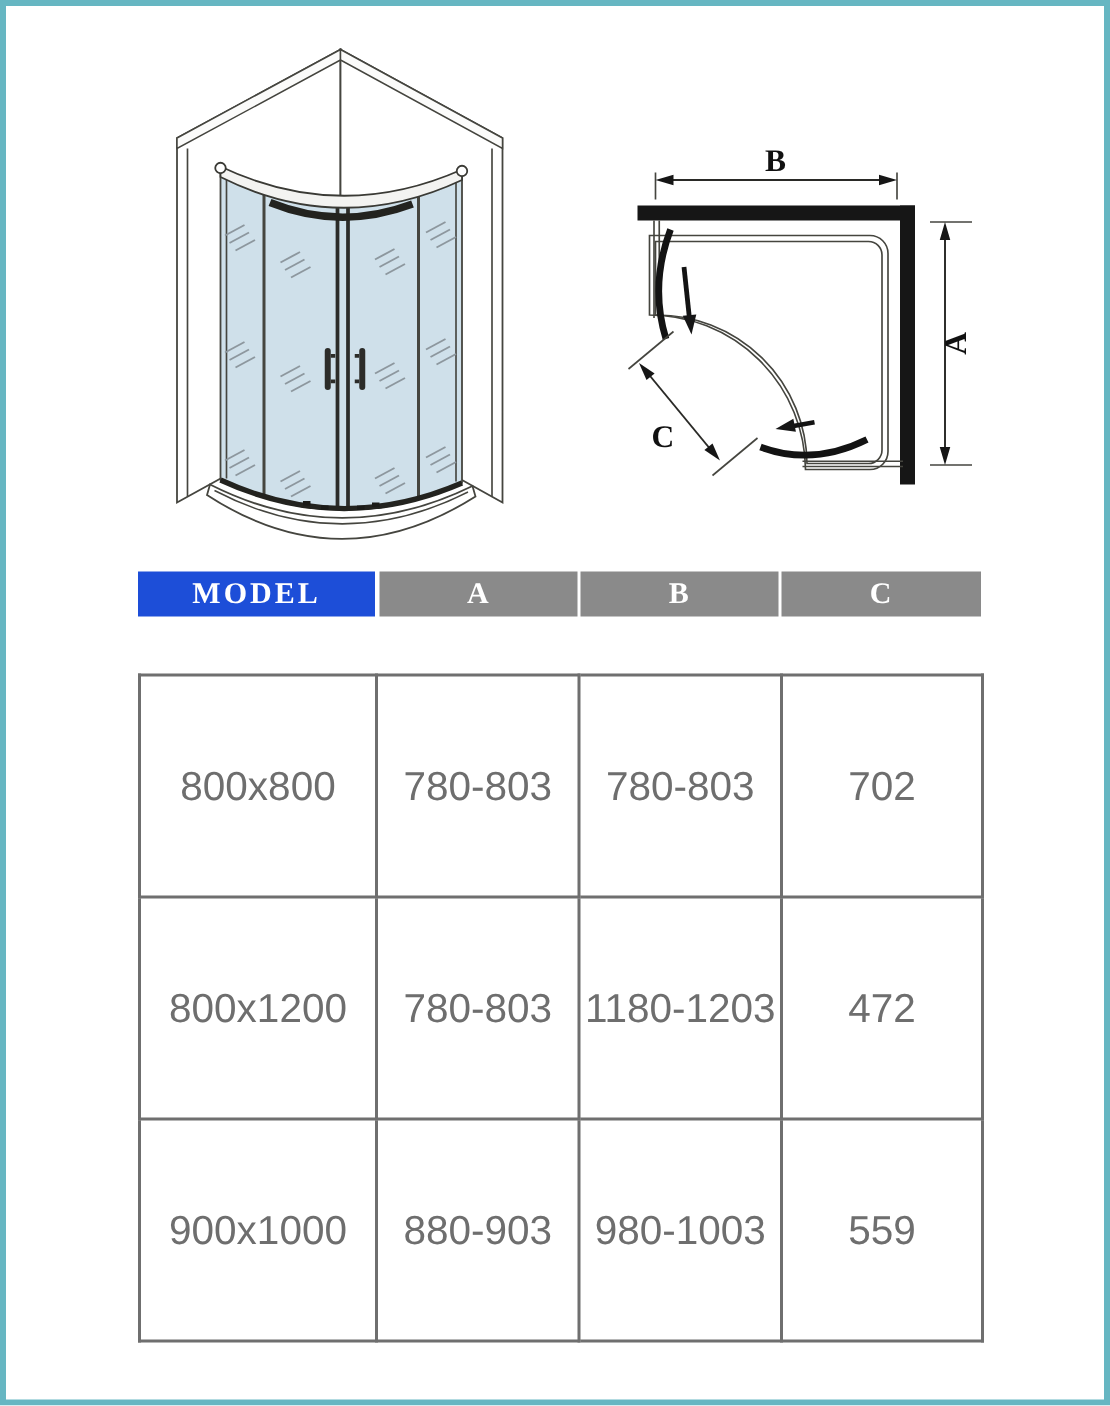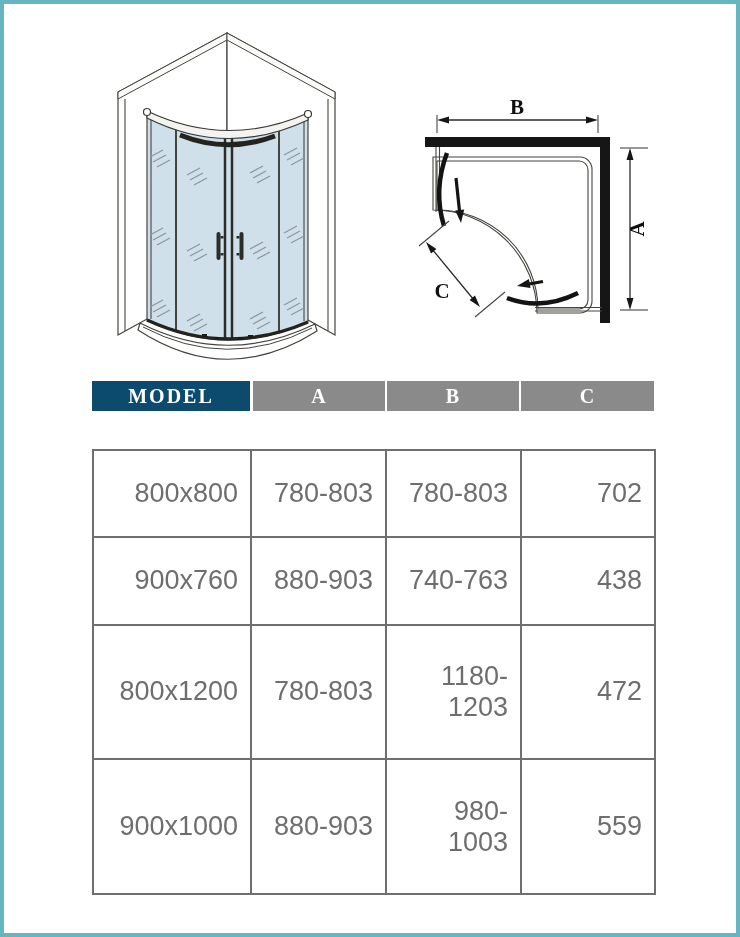--- a/index.html
+++ b/index.html
@@ -33,29 +33,29 @@
   .dim{stroke:#2a2a27;stroke-width:1.3;fill:none;}
   .ah{fill:#161616;}
   .door{stroke:#131313;stroke-width:4.5;fill:none;}
   .darrow{stroke:#131313;stroke-width:3.2;}
   .dimlabel{font:bold 21px "Liberation Serif",serif;fill:#111;}
 
   
   .hdr{position:absolute;left:88px;top:377px;width:562px;height:30px;display:flex;}
   .hcell{background:#8a8a8a;color:#fff;font:bold 20px "Liberation Serif",serif;
          letter-spacing:1px;display:flex;align-items:center;justify-content:center;}
-  .hcell.model{width:158px;background:#0c4a6e;margin-right:3px;letter-spacing:2px;}
+  .hcell.model{width:158px;background:#1d4ed8;margin-right:3px;letter-spacing:2px;}
   .hcell.abc{width:132px;margin-right:2px;}
   .hcell.last{width:133px;margin-right:0;}
 
   
   .spec{position:absolute;left:88px;top:445px;width:562px;height:446px;
         border-collapse:collapse;table-layout:fixed;
         font-family:"Liberation Sans",sans-serif;font-size:27px;color:#6e6e6e;}
-  .spec td{border:2px solid #6f6f6f;text-align:right;vertical-align:middle;padding:12px;}
+  .spec td{border:2px solid #6f6f6f;text-align:center;vertical-align:middle;padding:0;}
 </style>
 </head>
 <body>
 
 <div class="page">
 
   <svg class="persp" width="280" height="345" viewBox="0 0 280 345">
     <defs>
       <g id="shine" class="shine">
         <line x1="0" y1="7" x2="13" y2="0"></line>
@@ -194,26 +194,20 @@
         <col style="width:134px">
       </colgroup>
     <tbody>
       <tr>
         <td>800x800</td>
         <td>780-803</td>
         <td>780-803</td>
         <td>702</td>
       </tr>
       <tr>
-        <td>900x760</td>
-        <td>880-903</td>
-        <td>740-763</td>
-        <td>438</td>
-      </tr>
-      <tr>
         <td>800x1200</td>
         <td>780-803</td>
         <td>1180-1203</td>
         <td>472</td>
       </tr>
       <tr>
         <td>900x1000</td>
         <td>880-903</td>
         <td>980-1003</td>
         <td>559</td>

